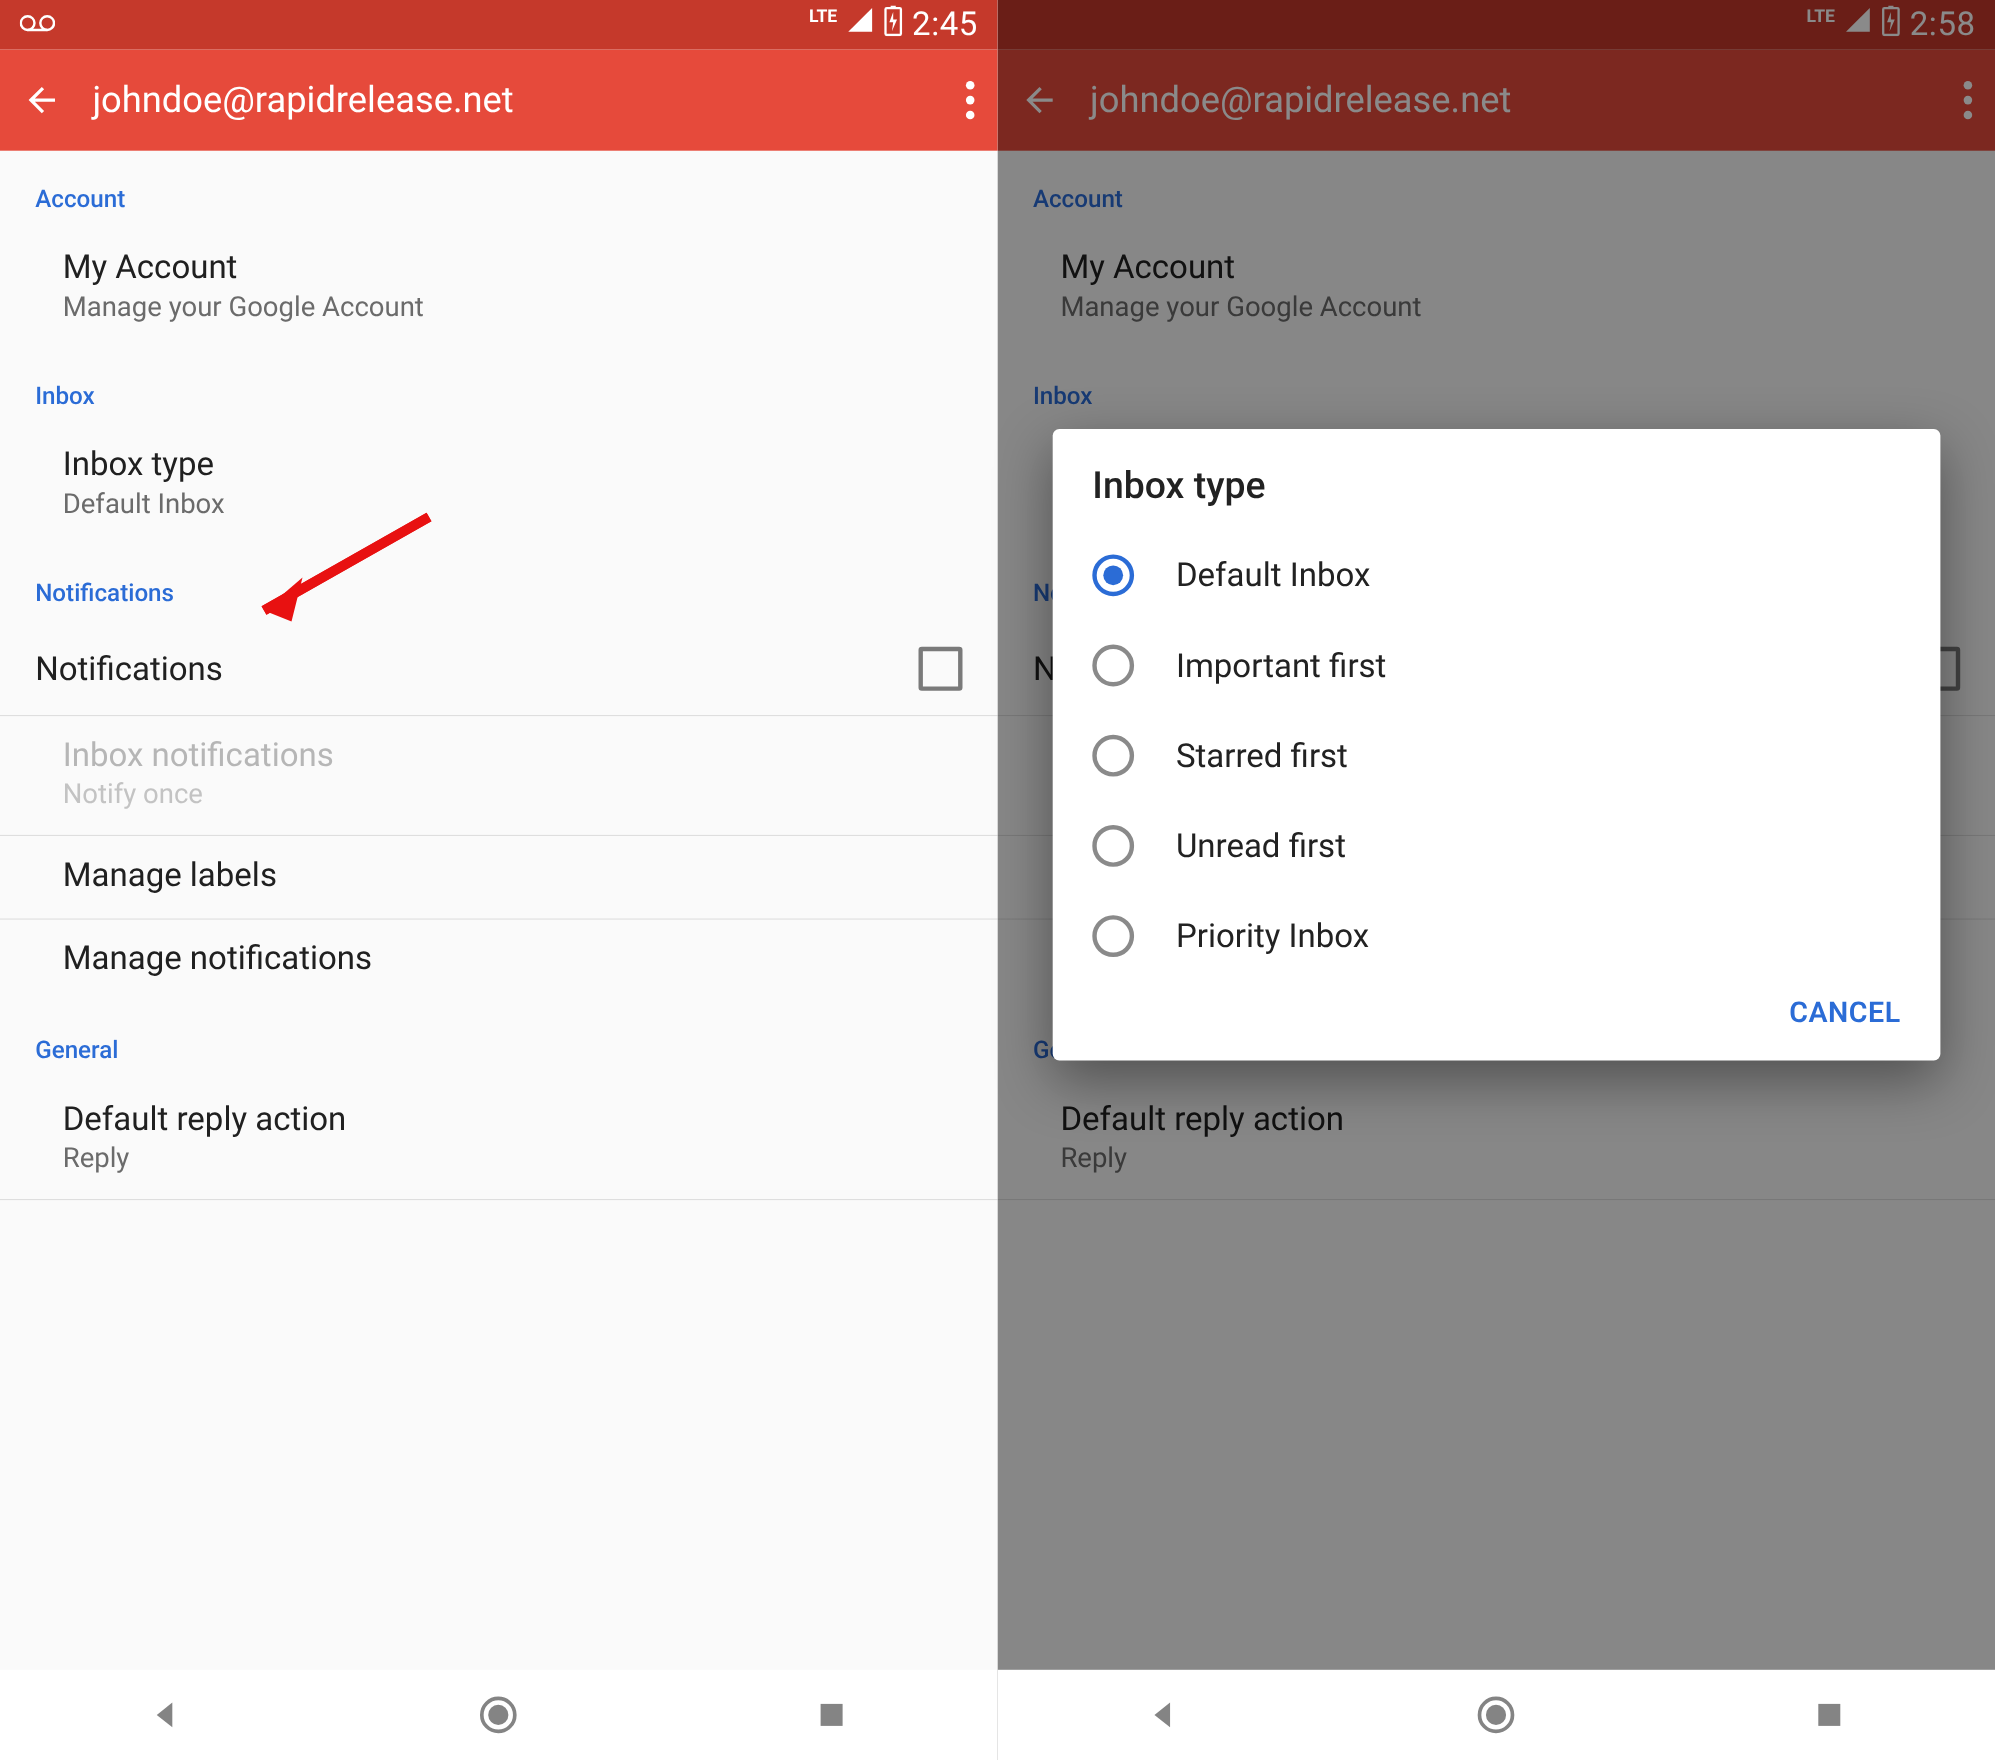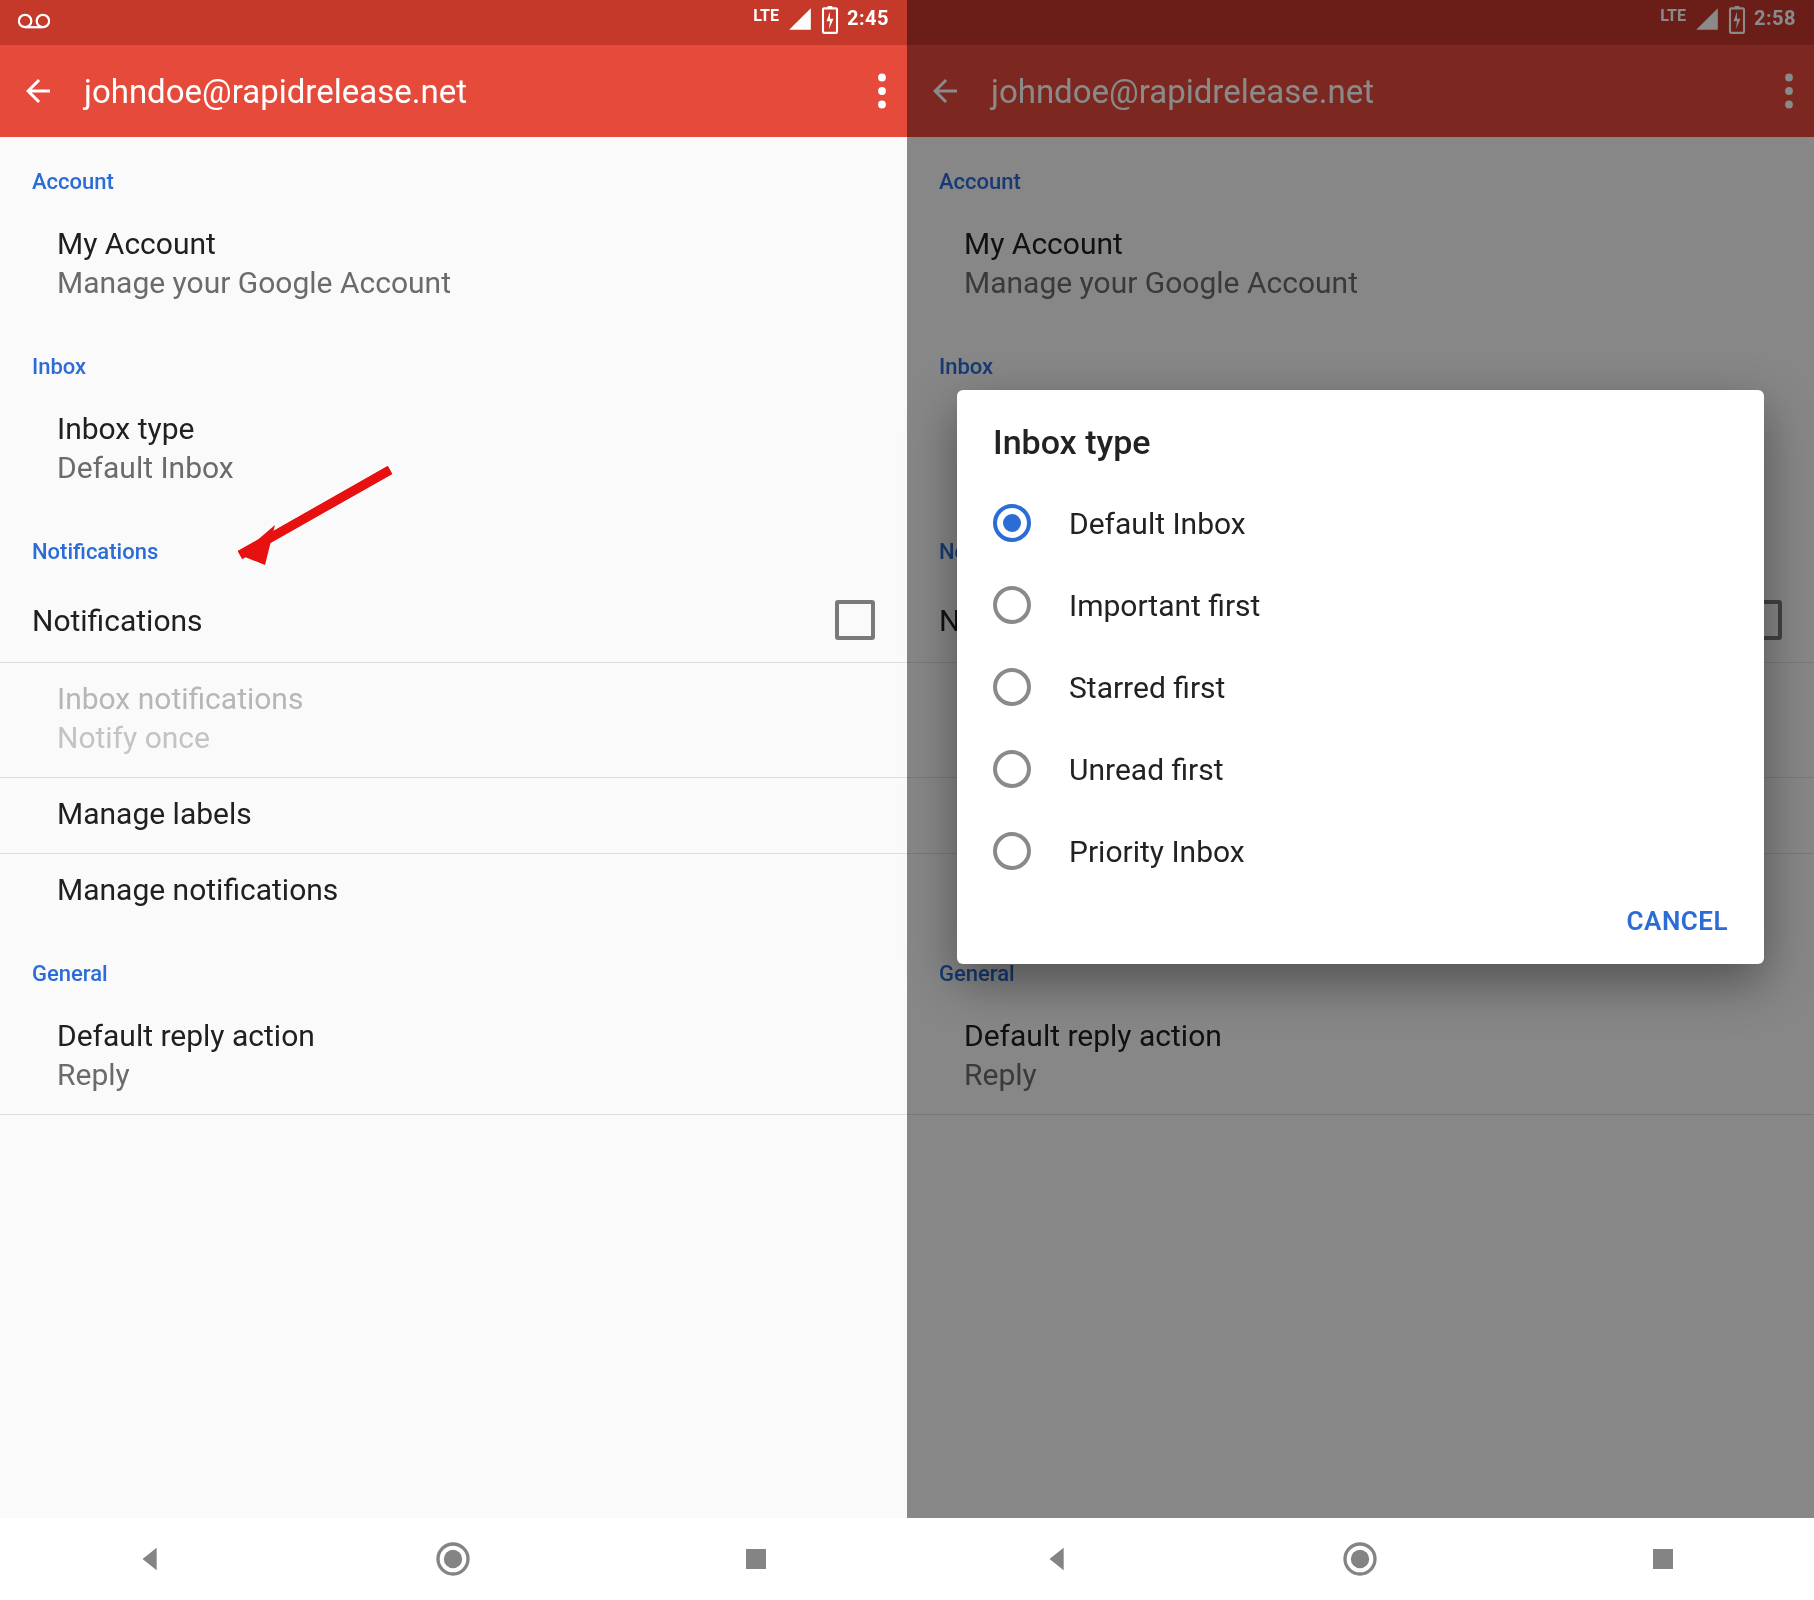--- a/index.html
+++ b/index.html
@@ -35,21 +35,21 @@
   color: #fff;
   display: flex;
   align-items: center;
   padding: 0 18px;
   font-size: 24px;
   font-weight: 500;
   position: relative;
 }
 .statusbar .sb-left { display: flex; align-items: center; gap: 10px; }
 .statusbar .sb-right { margin-left: auto; display: flex; gap: 8px; }
-.statusbar .time { font-size: 20px; font-weight: 700; letter-spacing: 0.5px; }
+.statusbar .time { font-size: 30px; font-weight: 400; letter-spacing: 0.5px; }
 
 
 .appbar {
   height: 92px;
   background: #e64a3b;
   color: #fff;
   display: flex;
   align-items: center;
   padding: 0 20px;
   gap: 28px;
@@ -64,21 +64,21 @@
   color: #2b6cd6;
   font-size: 22px;
   font-weight: 500;
   padding: 32px 32px 14px 32px;
 }
 .item {
   padding: 18px 32px 22px 32px;
   margin-left: 25px;
 }
 .item .title { font-size: 30px; color: #202020; }
-.item .sub { font-size: 30px; color: #6b6b6b; margin-top: 4px; }
+.item .sub { font-size: 25px; color: #6b6b6b; margin-top: 4px; }
 .item.disabled .title { color: #b6b6b6; }
 .item.disabled .sub { color: #c3c3c3; }
 .divider { height: 1px; background: #dedede; }
 
 .checkbox-row {
   display: flex;
   align-items: center;
   padding: 22px 32px;
 }
 .checkbox-row .title { font-size: 30px; color: #202020; flex: 1; }

